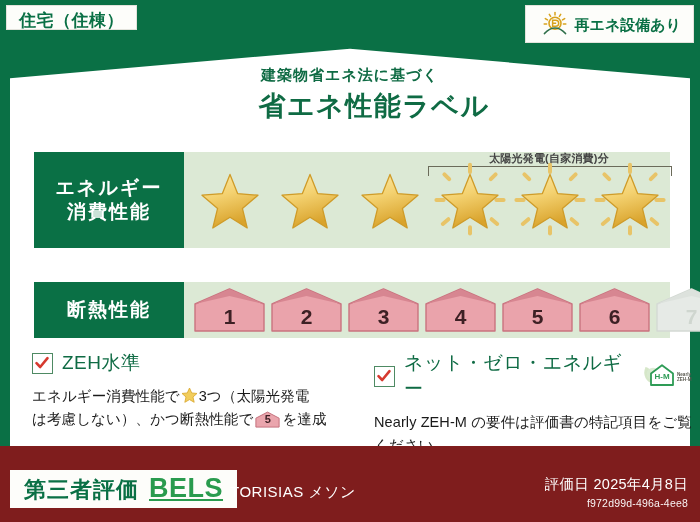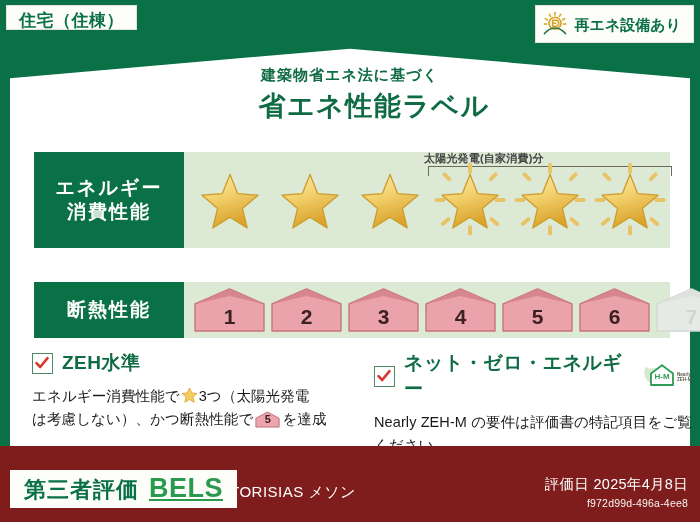--- a/index.html
+++ b/index.html
@@ -21,21 +21,21 @@
   .chip-left{
     position:absolute;left:6px;top:5px;
     background:#fdfdfa;border:1px solid #e3e3dc;
     padding:6px 12px 0 12px;
     font-size:17px;font-weight:bold;color:#0a7045;
     letter-spacing:.5px;line-height:1;
   }
   .chip-right{
     position:absolute;right:6px;top:5px;
     background:#fdfdfa;border:1px solid #e3e3dc;
-    padding:5px 12px 5px 6px;
+    padding:5px 12px 5px 16px;
     display:flex;align-items:center;gap:7px;
     font-size:15px;font-weight:bold;color:#0a7045;line-height:1;
   }
   .sun-ico{width:26px;height:26px;flex:0 0 26px;}
 
   
   .sub-title{
     position:absolute;left:0;right:0;top:66px;text-align:center;
     font-size:15px;font-weight:bold;color:#0f6b44;letter-spacing:1px;
   }
@@ -58,21 +58,21 @@
 
   
   .stars{position:absolute;left:0;top:0;right:0;bottom:0;
     display:flex;align-items:center;padding-left:6px;}
   .star-wrap{position:relative;width:80px;height:80px;flex:0 0 80px;}
   .star-wrap svg{position:absolute;left:0;top:0;}
 
   
   .solar-note{
     position:absolute;top:-1px;left:240px;width:250px;
-    text-align:left;font-size:11px;color:#444;font-weight:bold;
+    text-align:center;font-size:11px;color:#444;font-weight:bold;
     letter-spacing:.2px;
   }
   .bracket{
     position:absolute;top:14px;left:244px;width:242px;height:9px;
     border:1.5px solid #6b6b5a;border-bottom:none;
   }
 
   
   .houses{position:absolute;left:8px;top:0;bottom:0;display:flex;align-items:center;gap:2px;}
   .house{position:relative;width:75px;height:46px;flex:0 0 75px;}
@@ -88,21 +88,21 @@
   .info-col{position:absolute;top:0;}
   #col-left{left:32px;width:320px;}
   #col-right{left:374px;width:320px;}
 
   .info-head{display:flex;align-items:center;gap:9px;margin-bottom:9px;}
   .checkbox{
     width:19px;height:19px;flex:0 0 19px;border:1.5px solid #4e8a63;
     background:#fff;position:relative;
   }
   .checkbox svg{position:absolute;left:1px;top:1px;}
-  .info-title{font-size:19px;font-weight:bold;color:#0f6b44;letter-spacing:.5px;}
+  .info-title{font-size:19px;font-weight:normal;color:#0f6b44;letter-spacing:.5px;}
   .info-body{font-size:14.5px;color:#1a1a1a;line-height:1.62;letter-spacing:.1px;}
 
   .inline-star{display:inline-block;vertical-align:-3px;width:17px;height:17px;margin:0 1px;}
   .inline-house{
     display:inline-block;vertical-align:-4px;position:relative;
     width:25px;height:17px;margin:0 2px;
   }
   .inline-house svg{position:absolute;left:0;top:0;}
   .inline-house b{
     position:absolute;left:0;right:0;bottom:0px;text-align:center;

